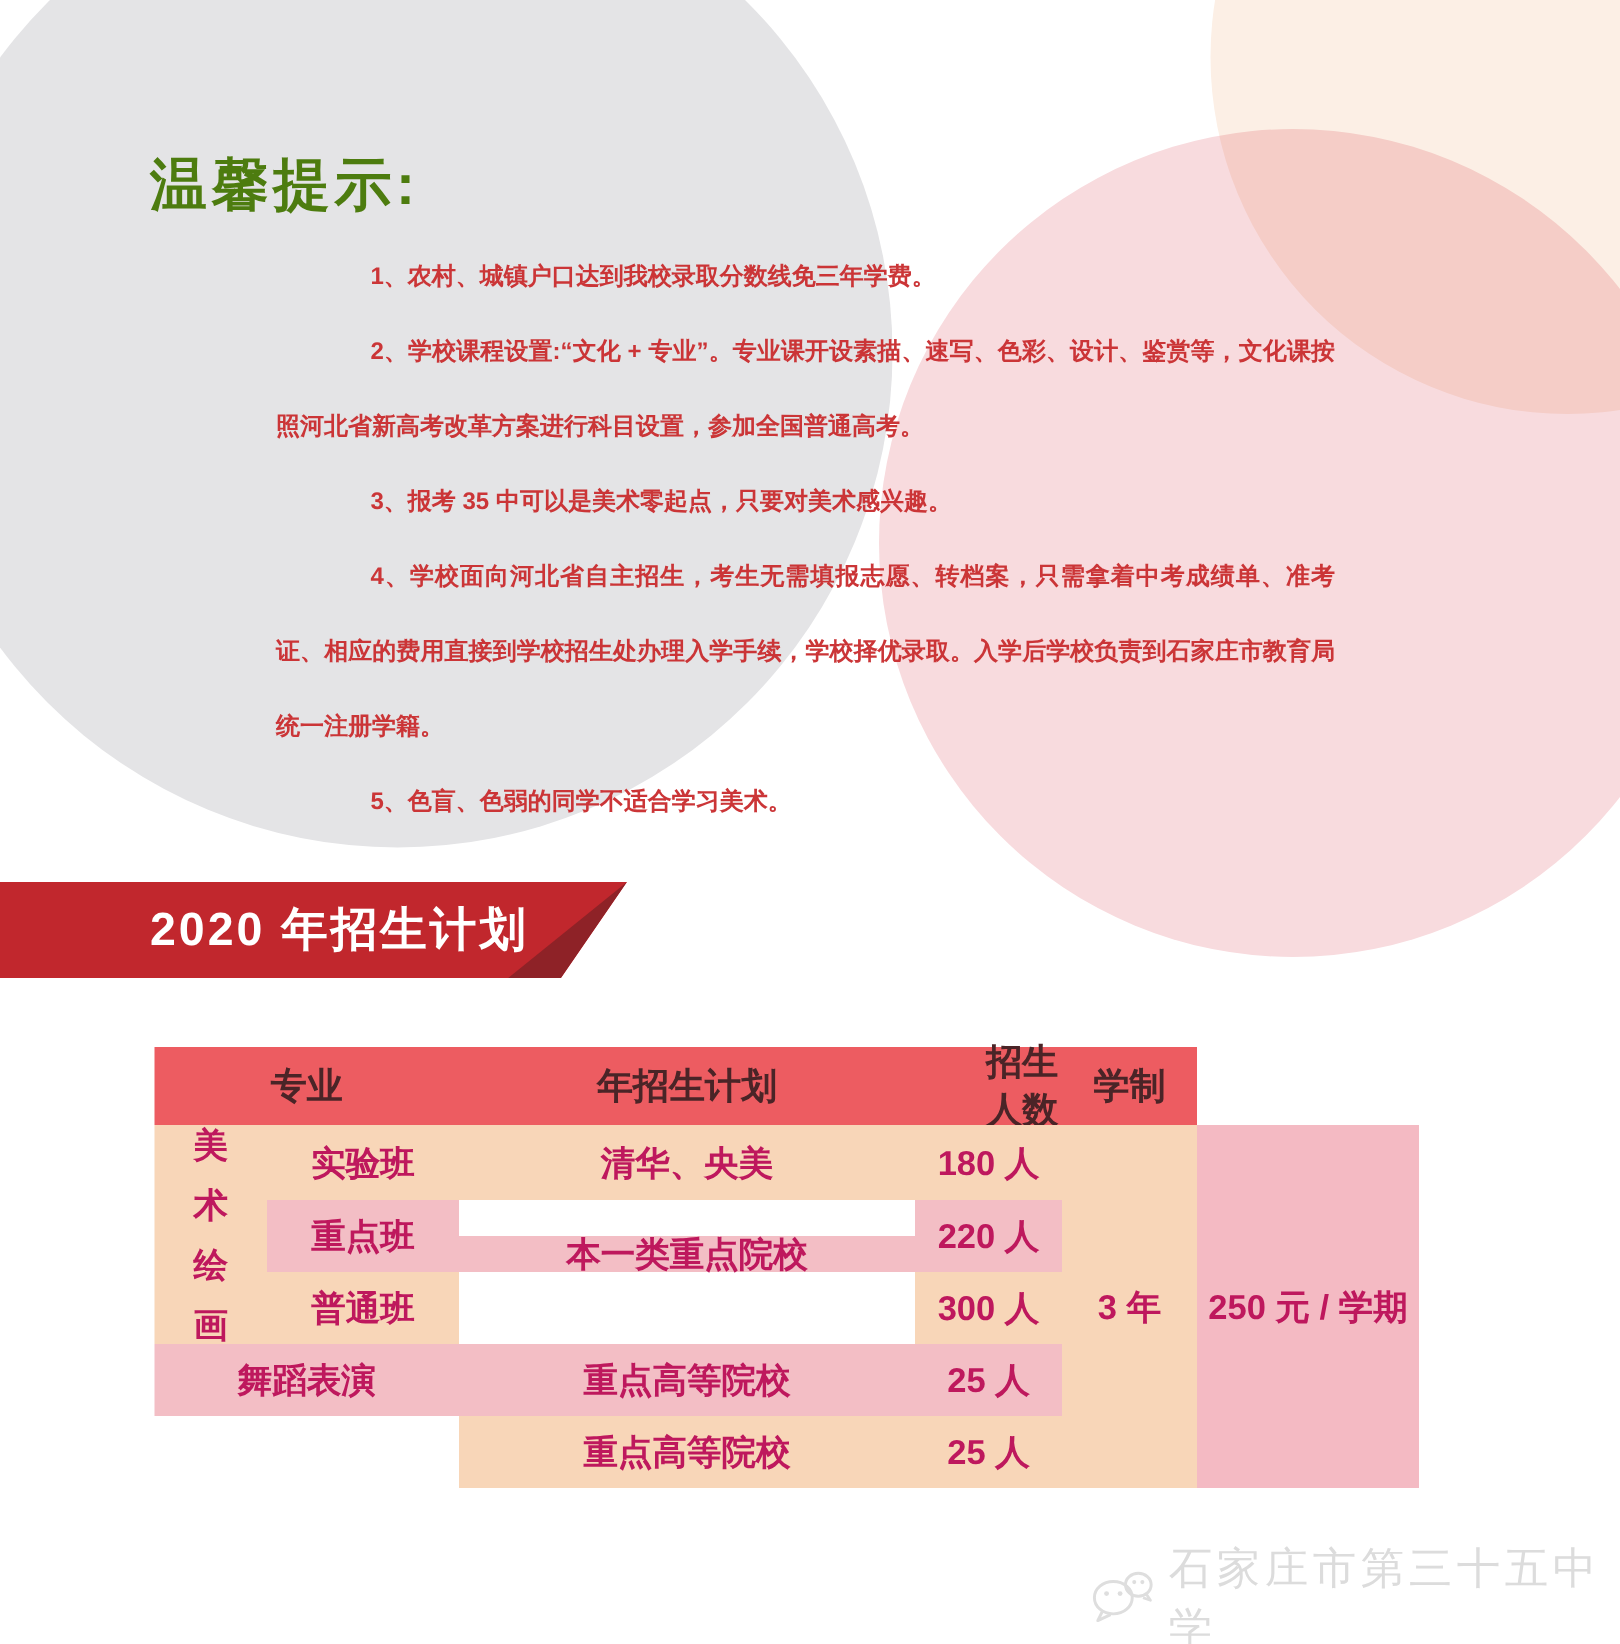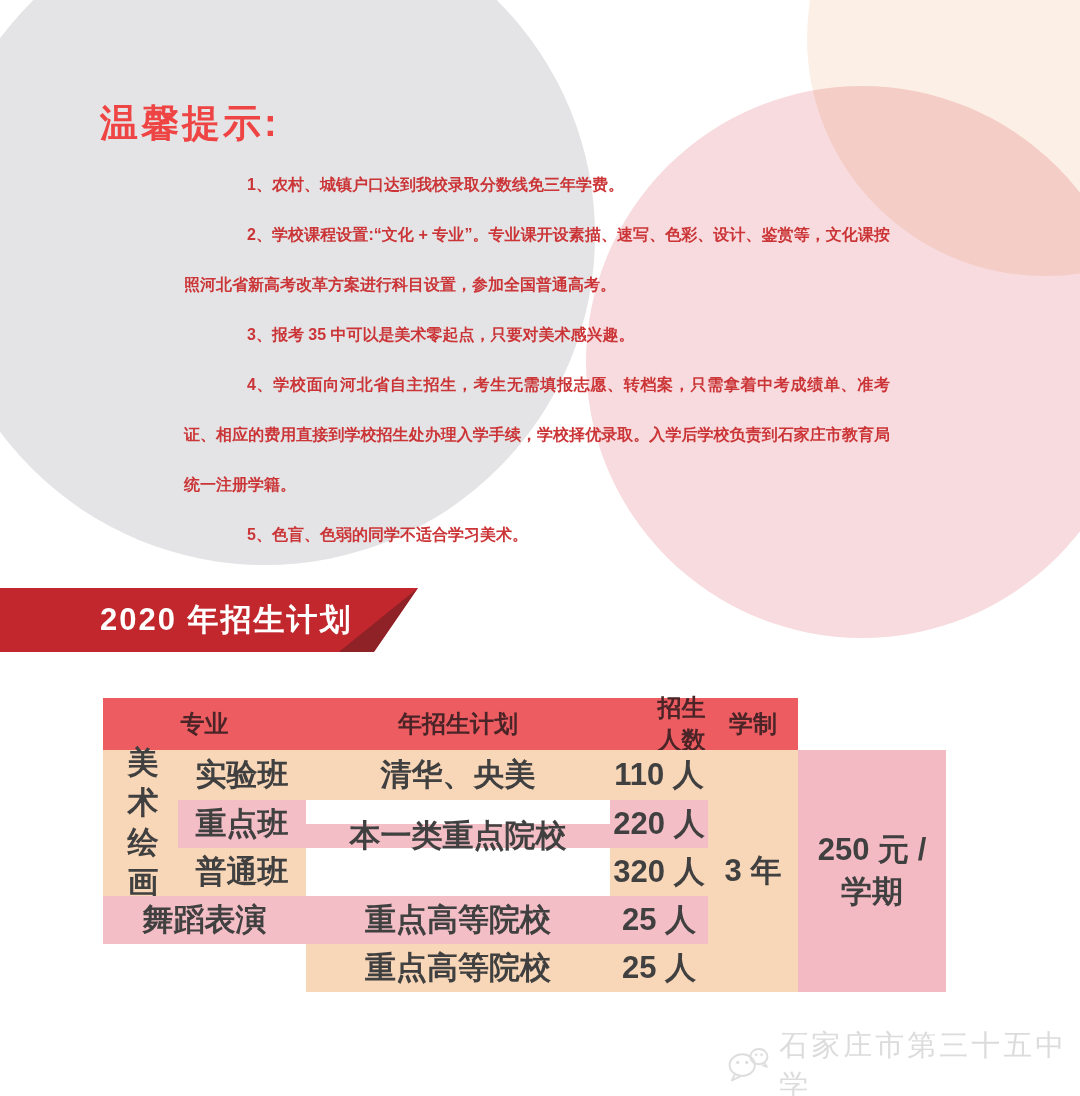--- a/index.html
+++ b/index.html
@@ -13,21 +13,21 @@
   
   .bg-circle{position:absolute;border-radius:50%;mix-blend-mode:multiply;}
   .circle-gray{left:-65px;top:-95px;width:660px;height:660px;background:#e4e4e6;}
   .circle-peach{left:807px;top:-200px;width:476px;height:476px;background:#fcefe5;}
   .circle-pink{left:586px;top:86px;width:552px;height:552px;background:#f8dbde;}
 
   
   .tips-title{
     position:absolute;left:100px;top:98px;
     font-size:38px;font-weight:800;letter-spacing:3px;
-    color:#ef4444;
+    color:#4d7c0f;
   }
   .tips-list{
     position:absolute;left:184px;top:160px;width:706px;
     color:#cb3537;
     font-size:16px;font-weight:600;
     line-height:50px;
   }
   .tips-list p{
     margin:0;
     text-indent:63px;
@@ -58,21 +58,21 @@
   
   .table{
     position:absolute;left:103px;top:698px;
     display:grid;
     grid-template-columns:75px 128px 304px 98px 90px 148px;
     grid-template-rows:52px 50px 48px 48px 48px 48px;
     gap:0;
   }
   .cell{
     display:flex;align-items:center;justify-content:center;
-    font-size:31px;font-weight:700;color:#404040;
+    font-size:23px;font-weight:700;color:#be185d;
     text-align:center;
   }
   .th{background:#ed5c61;color:#4a2427;font-size:24px;}
   .peach{background:#f8d6b8;}
   .pink{background:#f3bec5;}
   .fee-pink{background:#f4bac3;}
   .vert{line-height:40px;}
   .vert span{display:inline-block;width:26px;word-break:break-all;}
 
   .a-h-major{grid-column:1/3;grid-row:1;}
@@ -129,28 +129,28 @@
     <div class="cell th a-h-goal">年招生计划</div>
     <div class="cell th a-h-count">招生人数</div>
     <div class="cell th a-h-dur">学制</div>
 
     <div class="cell peach vert a-glabel">
         <span>美术绘画</span>
       </div>
 
     <div class="cell peach a-b1">实验班</div>
     <div class="cell peach a-g1">清华、央美</div>
-    <div class="cell peach a-c1">110 人</div>
+    <div class="cell peach a-c1">180 人</div>
 
     <div class="cell pink a-b2">重点班</div>
     <div class="cell pink a-g2">本一类重点院校</div>
     <div class="cell pink a-c2">220 人</div>
 
     <div class="cell peach a-b3">普通班</div>
-    <div class="cell peach a-c3">320 人</div>
+    <div class="cell peach a-c3">300 人</div>
 
     <div class="cell pink a-m4">舞蹈表演</div>
     <div class="cell pink a-g4">重点高等院校</div>
     <div class="cell pink a-c4">25 人</div>
 
     <div class="cell peach a-g5">重点高等院校</div>
     <div class="cell peach a-c5">25 人</div>
 
     <div class="cell peach a-dur">3 年</div>
     <div class="cell fee-pink a-fee">250 元 / 学期</div>

